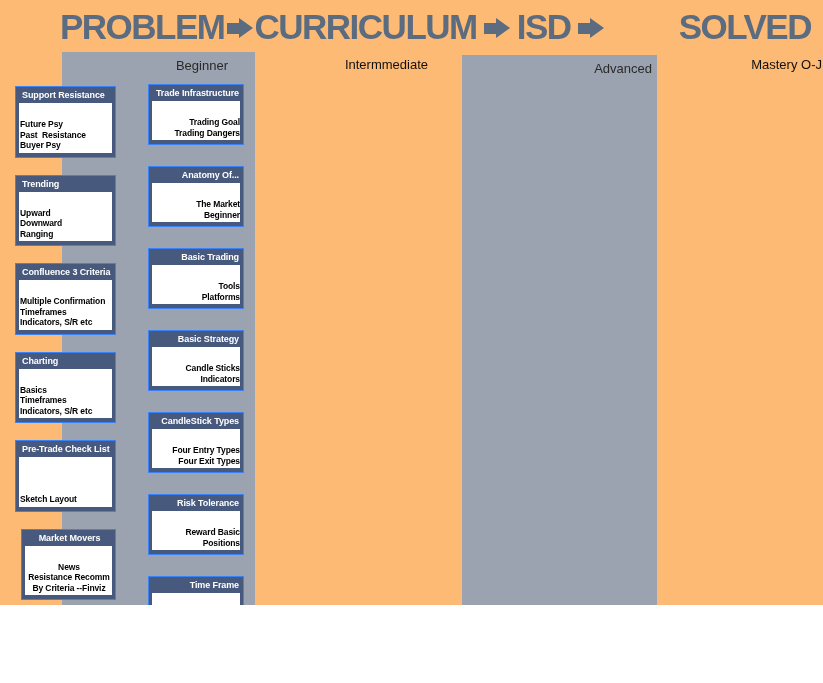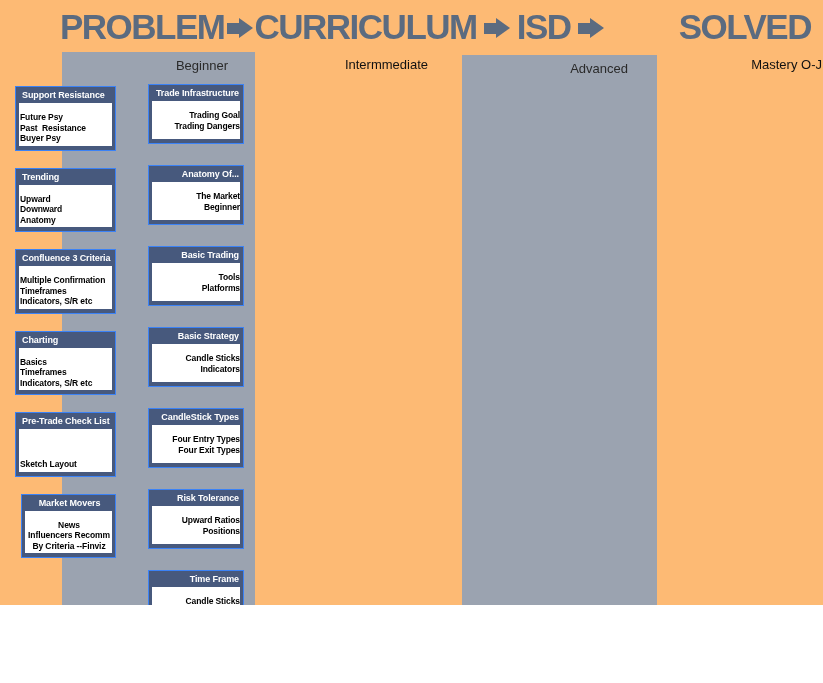--- a/index.html
+++ b/index.html
@@ -37,21 +37,21 @@
   .panel-beginner { left:62px; top:52px; width:193px; height:608px; }
   .panel-advanced { left:462px; top:55px; width:195px; height:605px; }
 
   
   .col-label {
     position:absolute; font-size:13px; color:var(--label-color);
     text-align:right; width:140px;
   }
   .col-label-beginner { left:88px; top:58px; }
   .col-label-intermediate { left:288px; top:57px; color:#111; }
-  .col-label-advanced { left:488px; top:61px; }
+  .col-label-advanced { left:512px; top:61px; }
   .col-label-mastery { left:682px; top:57px; color:#111; }
 
   
   .stack { position:absolute; display:flex; flex-direction:column; }
   .stack-left { left:15px; top:86px; width:101px; }
   .stack-left .card { margin-bottom:17px; }
   .stack-left .card:last-child { margin-left:6px;text-align:center; }
   .stack-beginner { left:148px; top:84px; width:96px;text-align:right; }
   .stack-beginner .card { margin-bottom:21px; }
 
@@ -59,21 +59,21 @@
     background:var(--card-frame);
     border:1px solid #3b82f6;
     padding:1px 3px 4px 3px;
   }
   .card-header {
     color:#fff; font-weight:bold; font-size:9px;
     padding:2px 1px 3px 3px; white-space:pre; letter-spacing:-0.1px;
   }
   .card-body {
     background:#fff; color:#000;
-    padding:9px 0 2px 1px;
+    padding:16px 0 2px 1px;
   }
   .stack-left  .card-body { min-height:40px; }
   .stack-beginner .card-body { min-height:38px; }
   .card-line {
     font-weight:bold; font-size:8.5px; line-height:10.5px;
     white-space:pre; letter-spacing:-0.1px;
   }
   .card-line:empty::before { content:"\00a0"; }
 </style>
 </head>
@@ -116,21 +116,21 @@
           <div class="card-line">Future Psy</div>
           <div class="card-line">Past  Resistance</div>
           <div class="card-line">Buyer Psy</div>
         </div>
     </div>
       <div class="card">
       <div class="card-header">Trending</div>
       <div class="card-body">
           <div class="card-line">Upward</div>
           <div class="card-line">Downward</div>
-          <div class="card-line">Anatomy</div>
+          <div class="card-line">Ranging</div>
         </div>
     </div>
       <div class="card">
       <div class="card-header">Confluence 3 Criteria</div>
       <div class="card-body">
           <div class="card-line">Multiple Confirmation</div>
           <div class="card-line">Timeframes</div>
           <div class="card-line">Indicators, S/R etc</div>
         </div>
     </div>
@@ -147,21 +147,21 @@
       <div class="card-body">
           <div class="card-line"></div>
           <div class="card-line"></div>
           <div class="card-line">Sketch Layout</div>
         </div>
     </div>
       <div class="card">
       <div class="card-header">Market Movers</div>
       <div class="card-body">
           <div class="card-line">News</div>
-          <div class="card-line">Influencers Recomm</div>
+          <div class="card-line">Resistance Recomm</div>
           <div class="card-line">By Criteria --Finviz</div>
         </div>
     </div>
     </div>
   <div class="stack stack-beginner" id="stack-beginner">
       <div class="card">
       <div class="card-header">Trade Infrastructure</div>
       <div class="card-body">
           <div class="card-line">Trading Goal</div>
           <div class="card-line">Trading Dangers</div>
@@ -191,21 +191,21 @@
       <div class="card">
       <div class="card-header">CandleStick Types</div>
       <div class="card-body">
           <div class="card-line">Four Entry Types</div>
           <div class="card-line">Four Exit Types</div>
         </div>
     </div>
       <div class="card">
       <div class="card-header">Risk Tolerance</div>
       <div class="card-body">
-          <div class="card-line">Upward Ratios</div>
+          <div class="card-line">Reward Basic</div>
           <div class="card-line">Positions</div>
         </div>
     </div>
       <div class="card">
       <div class="card-header">Time Frame</div>
       <div class="card-body">
           <div class="card-line">Candle Sticks</div>
           <div class="card-line">Indicators</div>
         </div>
     </div>

